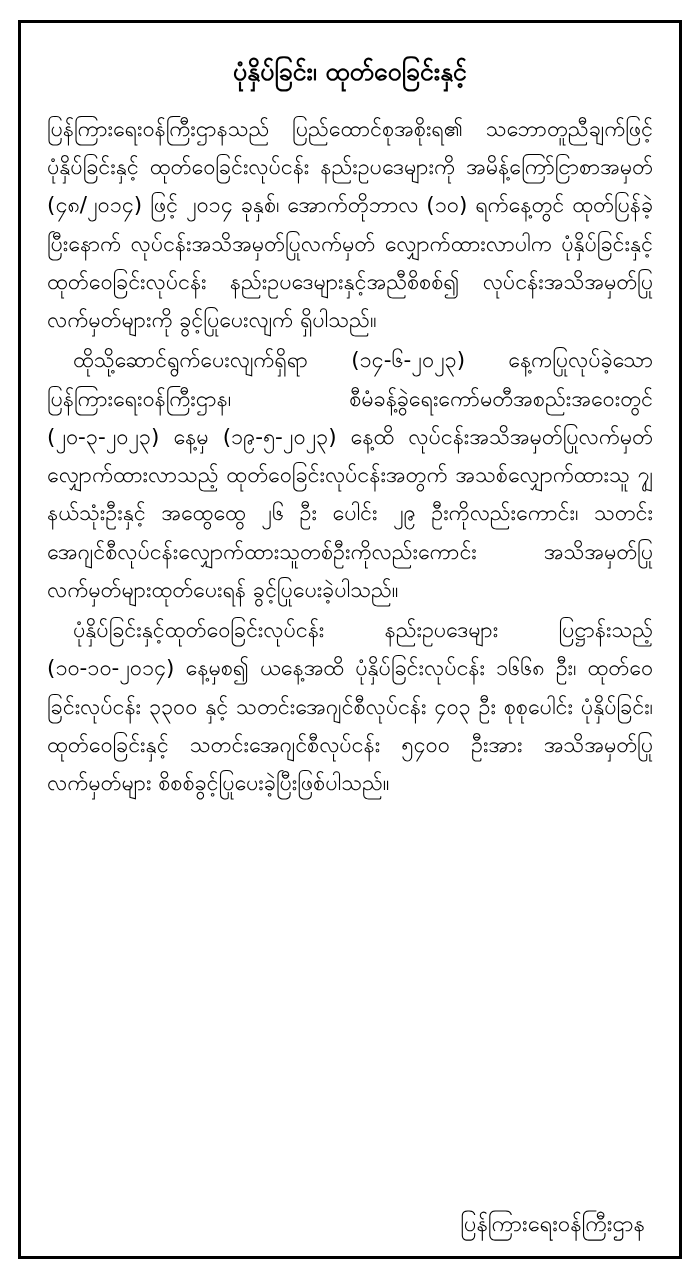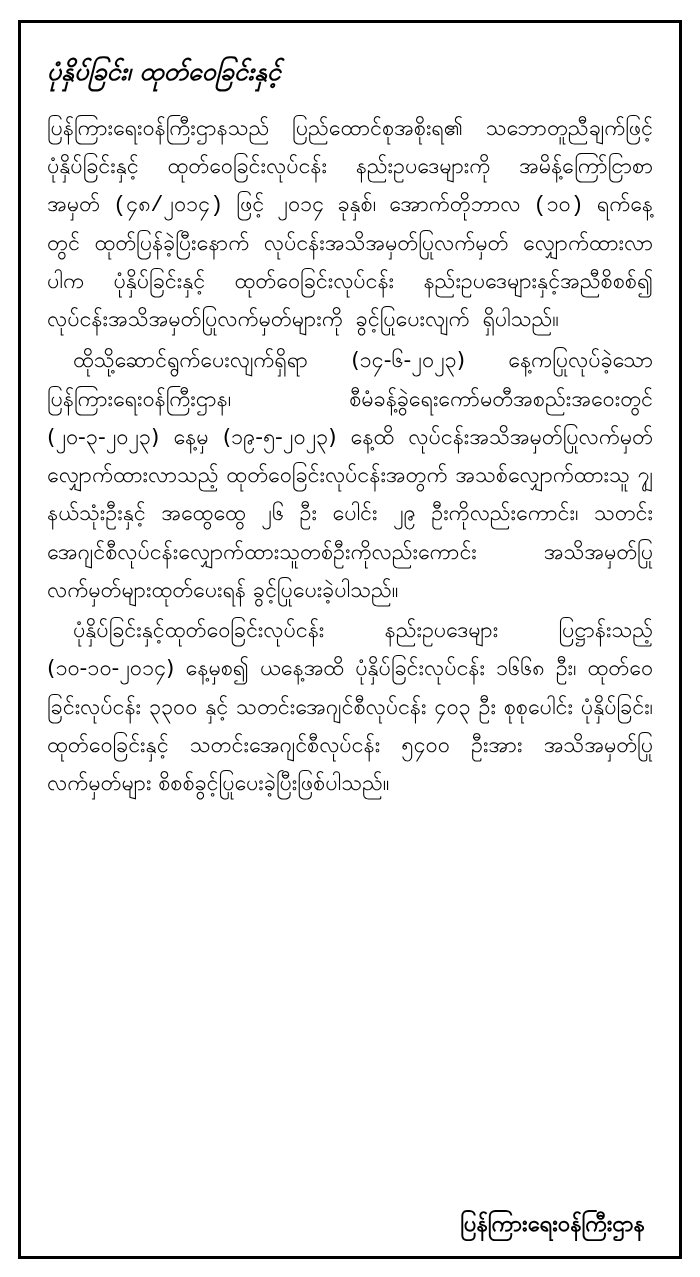--- a/index.html
+++ b/index.html
@@ -26,26 +26,26 @@
   .frame {
     box-sizing: border-box;
     width: 100%;
     height: 100%;
     border: 3px solid #000000;
     padding: 22px 26px 14px 26px;
     display: flex;
     flex-direction: column;
   }
   .title-block {
+    text-align: center;
     font-weight: bold;
     font-size: 25px;
     line-height: 1.55;
     letter-spacing: 0px;
     margin: 8px 0 18px 0;
-    font-style: italic;
   }
   .title-line {
     display: block;
     white-space: nowrap;
   }
   .title-line.second {
     font-size: 24px;
   }
   .body-block {
     flex: 1 1 auto;
@@ -53,26 +53,25 @@
     line-height: 1.78;
   }
   .para {
     margin: 0 0 2px 0;
     text-align: justify;
     text-justify: inter-word;
     text-indent: 26px;
   }
   .para.first {
     text-indent: 0;
-    font-family: Liberation Mono, monospace;
   }
   .signature {
     margin-top: 6px;
     text-align: right;
-    font-weight: bold;
+    font-weight: normal;
     font-size: 22px;
     padding-right: 8px;
   }
 </style>
 </head>
 <body>
 
 <div class="page">
   <div class="frame">
 

